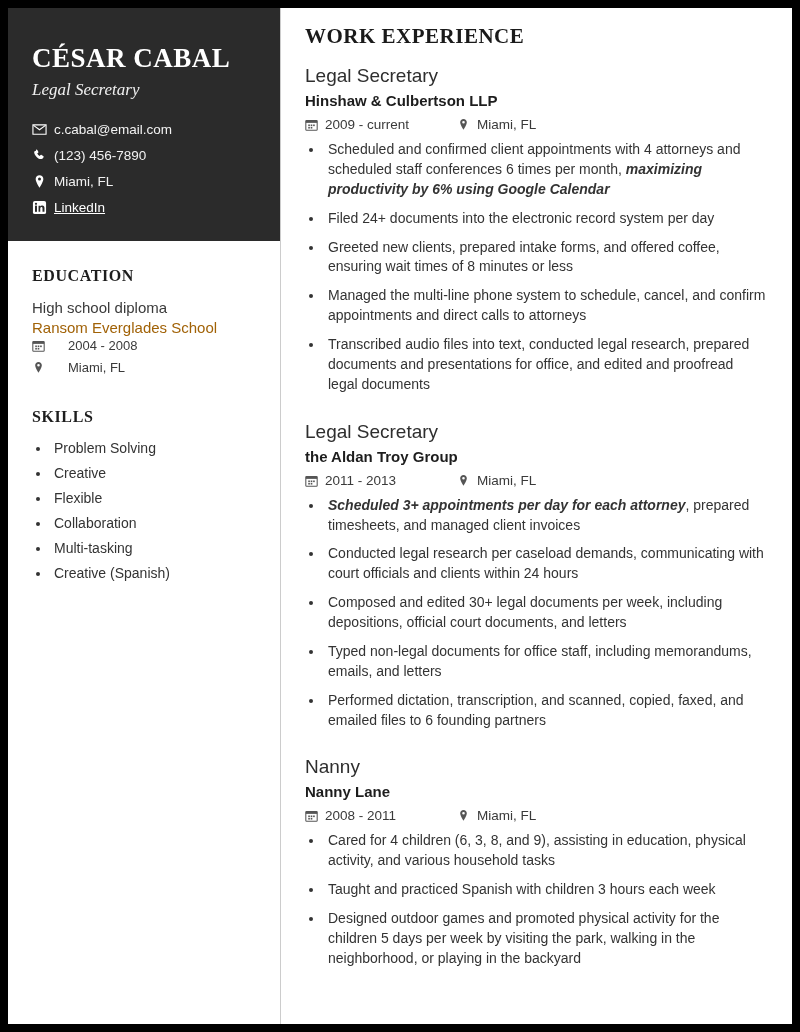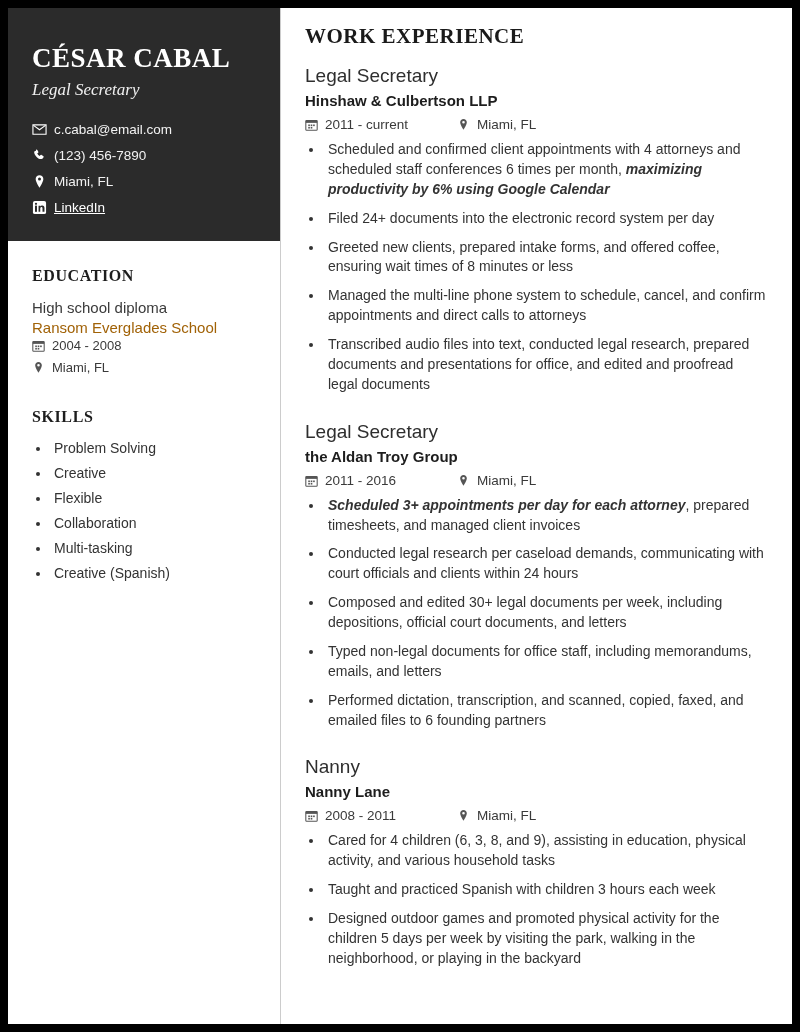--- a/index.html
+++ b/index.html
@@ -95,20 +95,21 @@
     font-weight: normal;
     color: #a16207;
     margin-bottom: 2px;
   }
   .meta-row {
     display: flex;
     align-items: center;
     font-size: 13px;
     color: #3a3a3a;
     margin-bottom: 7px;
+    gap: 16px;
   }
   .meta-row .ic {
     width: 20px;
     flex: 0 0 20px;
     display: inline-flex;
     align-items: center;
     color: #555555;
   }
   .skills-gap { height: 26px; }
   ul.skills {
@@ -307,21 +308,21 @@
               <svg width="13" height="13" viewBox="0 0 16 16" fill="#555555">
                   <rect x="1" y="3" width="14" height="12" rx="1" fill="none" stroke="#555555" stroke-width="1.3"></rect>
                   <rect x="1" y="3" width="14" height="3" fill="#555555"></rect>
                   <rect x="4" y="8" width="2" height="2"></rect>
                   <rect x="7" y="8" width="2" height="2"></rect>
                   <rect x="10" y="8" width="2" height="2"></rect>
                   <rect x="4" y="11" width="2" height="2"></rect>
                   <rect x="7" y="11" width="2" height="2"></rect>
                 </svg>
             </span>
-            <span>2011 - current</span>
+            <span>2009 - current</span>
           </span>
           <span class="slot-loc">
             <span class="ic">
               <svg width="13" height="13" viewBox="0 0 16 16" fill="#555555">
                   <path d="M8 1.2c-2.3 0-4.1 1.8-4.1 4.1 0 3 4.1 9.3 4.1 9.3s4.1-6.3 4.1-9.3c0-2.3-1.8-4.1-4.1-4.1zm0 5.7a1.6 1.6 0 110-3.2 1.6 1.6 0 010 3.2z"></path>
                 </svg>
             </span>
             <span>Miami, FL</span>
           </span>
         </div>
@@ -343,21 +344,21 @@
               <svg width="13" height="13" viewBox="0 0 16 16" fill="#555555">
                   <rect x="1" y="3" width="14" height="12" rx="1" fill="none" stroke="#555555" stroke-width="1.3"></rect>
                   <rect x="1" y="3" width="14" height="3" fill="#555555"></rect>
                   <rect x="4" y="8" width="2" height="2"></rect>
                   <rect x="7" y="8" width="2" height="2"></rect>
                   <rect x="10" y="8" width="2" height="2"></rect>
                   <rect x="4" y="11" width="2" height="2"></rect>
                   <rect x="7" y="11" width="2" height="2"></rect>
                 </svg>
             </span>
-            <span>2011 - 2016</span>
+            <span>2011 - 2013</span>
           </span>
           <span class="slot-loc">
             <span class="ic">
               <svg width="13" height="13" viewBox="0 0 16 16" fill="#555555">
                   <path d="M8 1.2c-2.3 0-4.1 1.8-4.1 4.1 0 3 4.1 9.3 4.1 9.3s4.1-6.3 4.1-9.3c0-2.3-1.8-4.1-4.1-4.1zm0 5.7a1.6 1.6 0 110-3.2 1.6 1.6 0 010 3.2z"></path>
                 </svg>
             </span>
             <span>Miami, FL</span>
           </span>
         </div>

